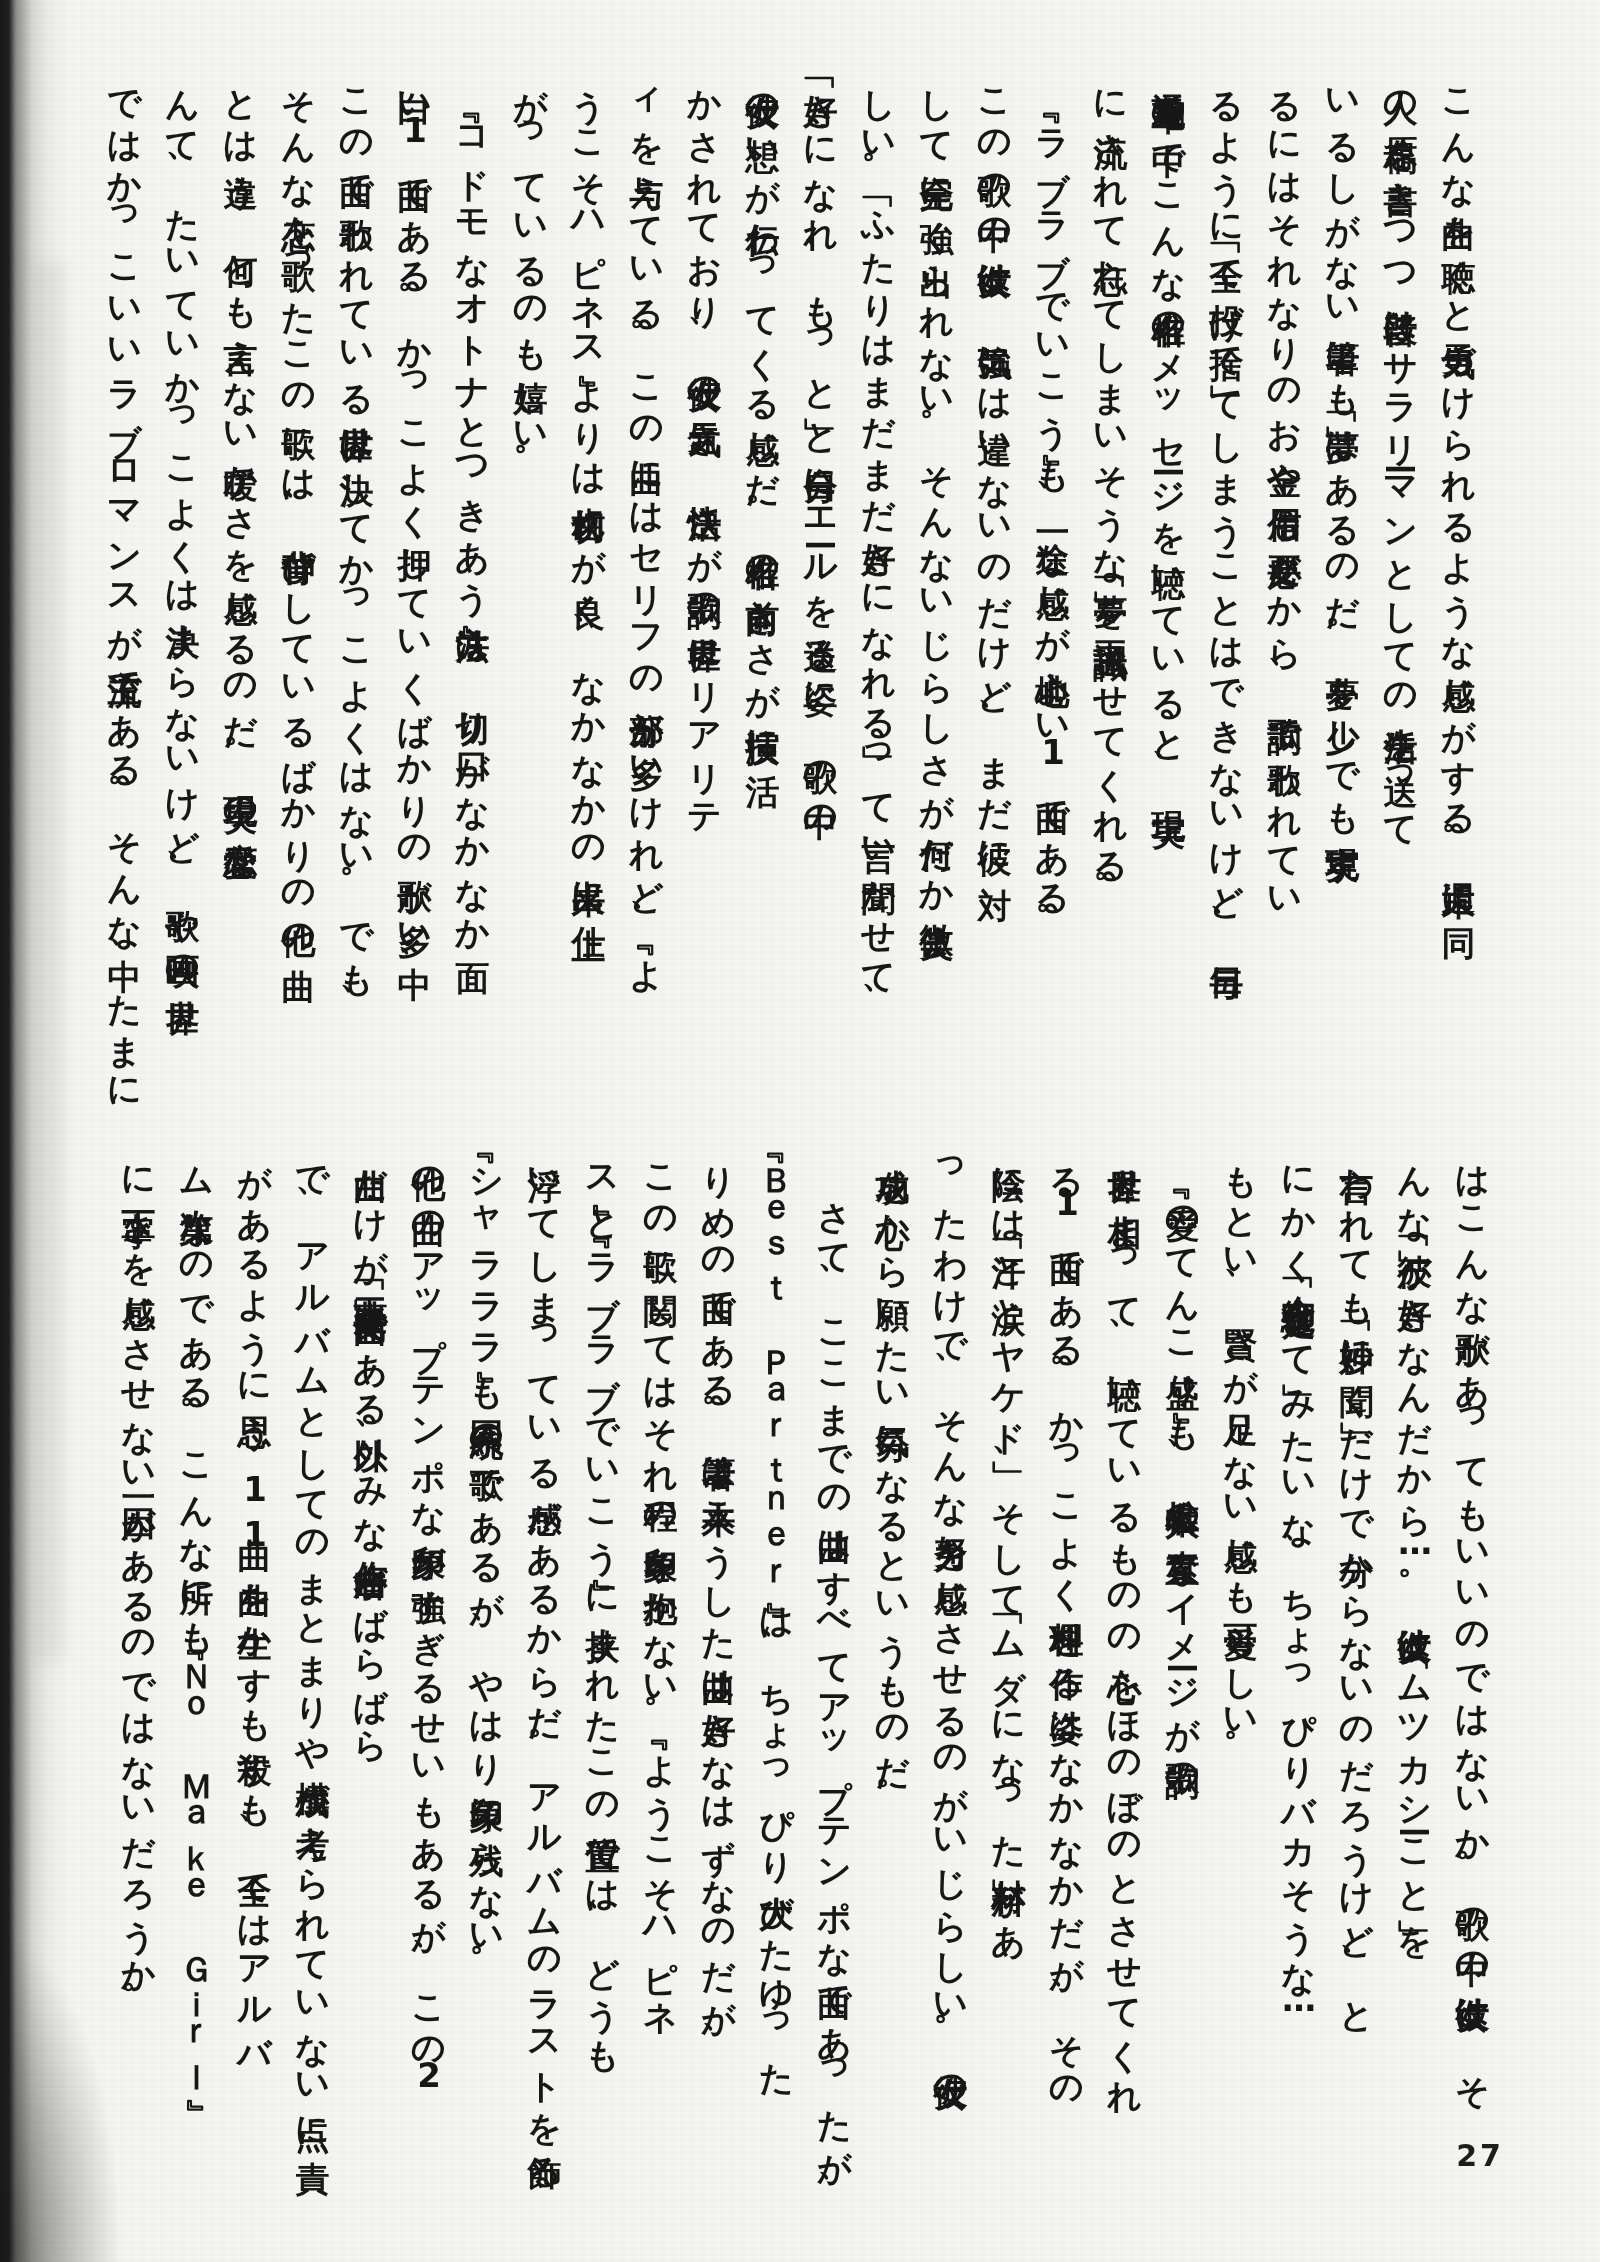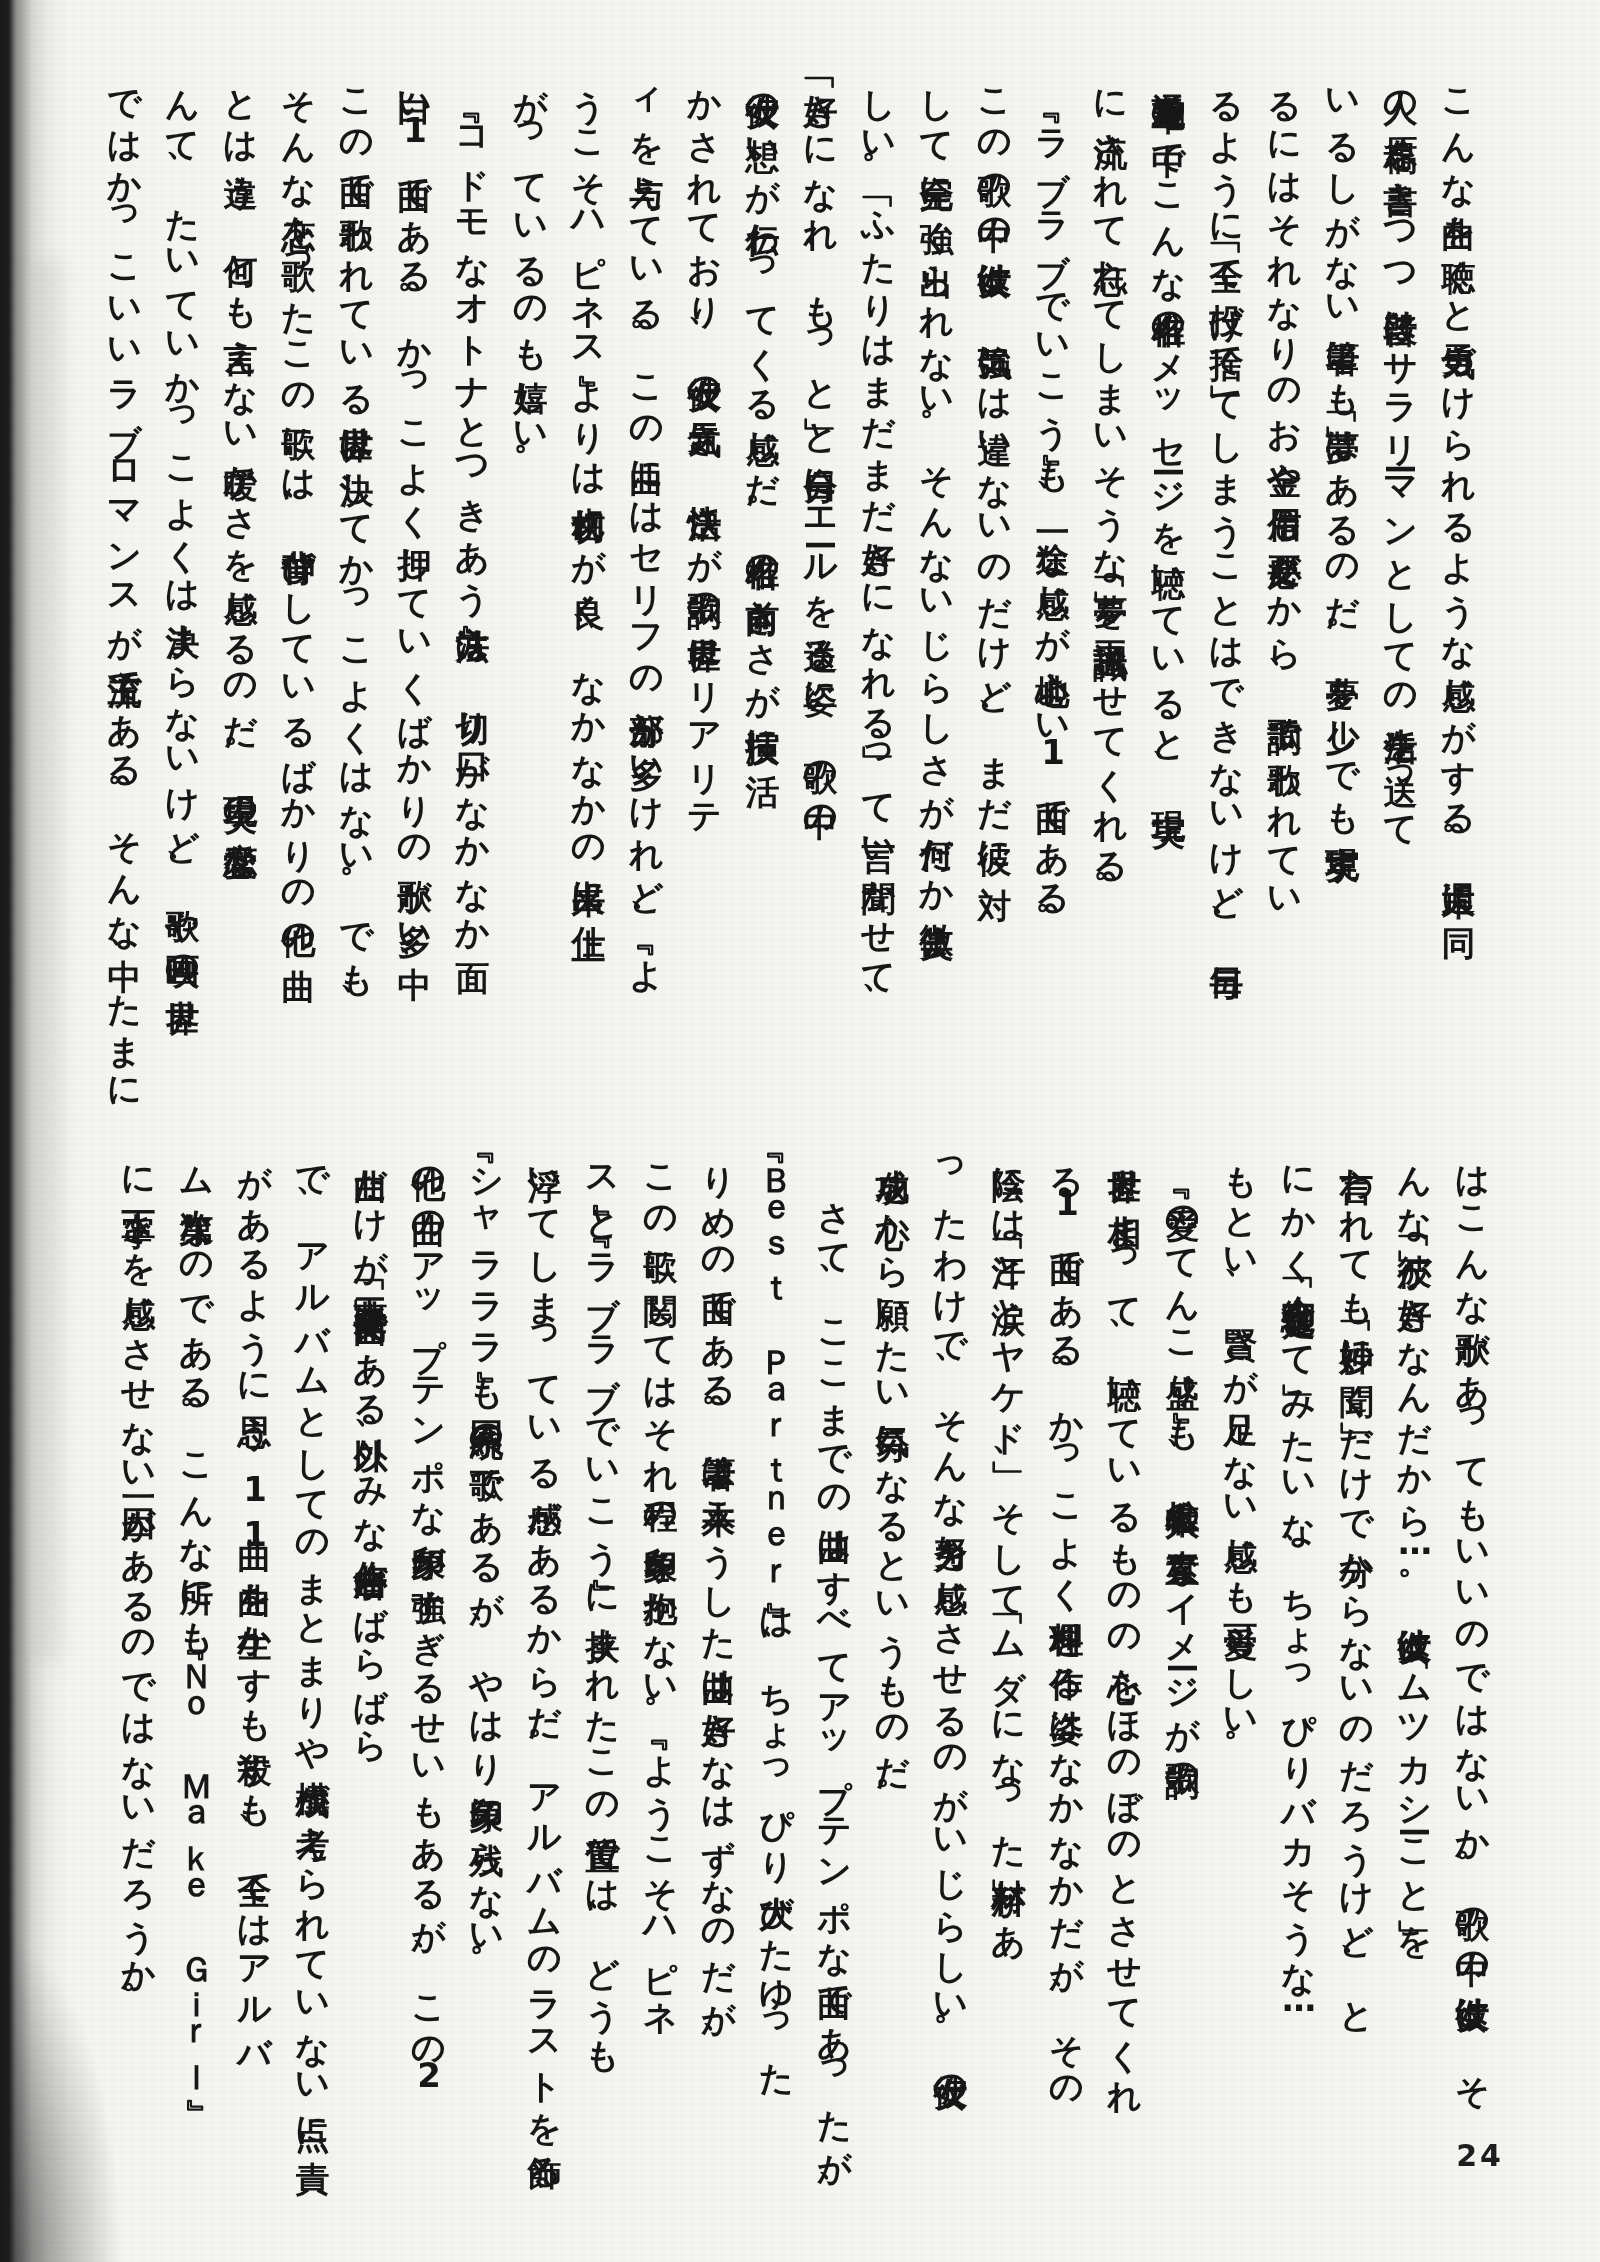--- a/index.html
+++ b/index.html
@@ -120,14 +120,14 @@
       <div class="tcol">浮いてしまっている感があるからだ。アルバムのラストを飾る</div>
       <div class="tcol">『シャラララ』も同系統の歌であるが、やはり印象に残らない。</div>
       <div class="tcol">他の曲のアップテンポな印象が強すぎるせいもあるが、この2</div>
       <div class="tcol">曲だけが「工藤崇」氏作曲である以外、みな作曲者がばらばら</div>
       <div class="tcol">で、アルバムとしてのまとまりや構成が考えられていない点に責</div>
       <div class="tcol">があるように思う。1曲1曲を生かすも殺すも、全てはアルバ</div>
       <div class="tcol">ム次第なのである。こんな所にも『Ｎｏ　Ｍａｋｅ　Ｇｉｒｌ』</div>
       <div class="tcol">に丁寧さを感じさせない一因があるのではないだろうか。</div>
     </section>
 
-  <div class="page-number">24</div>
+  <div class="page-number">27</div>
 </div>
 
 </body></html>

